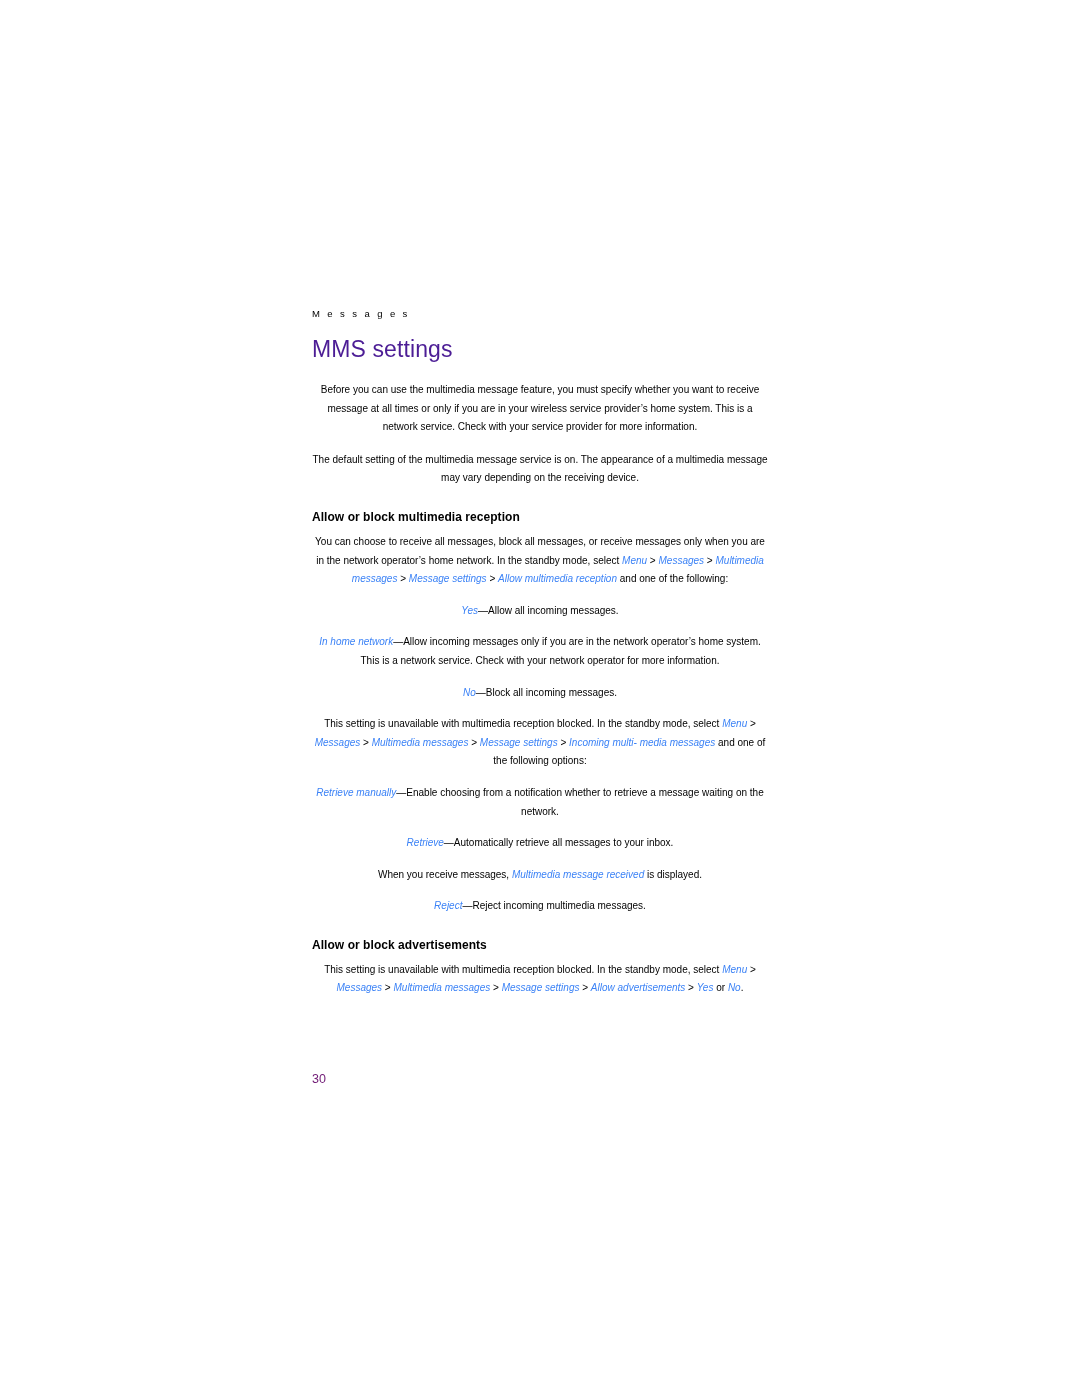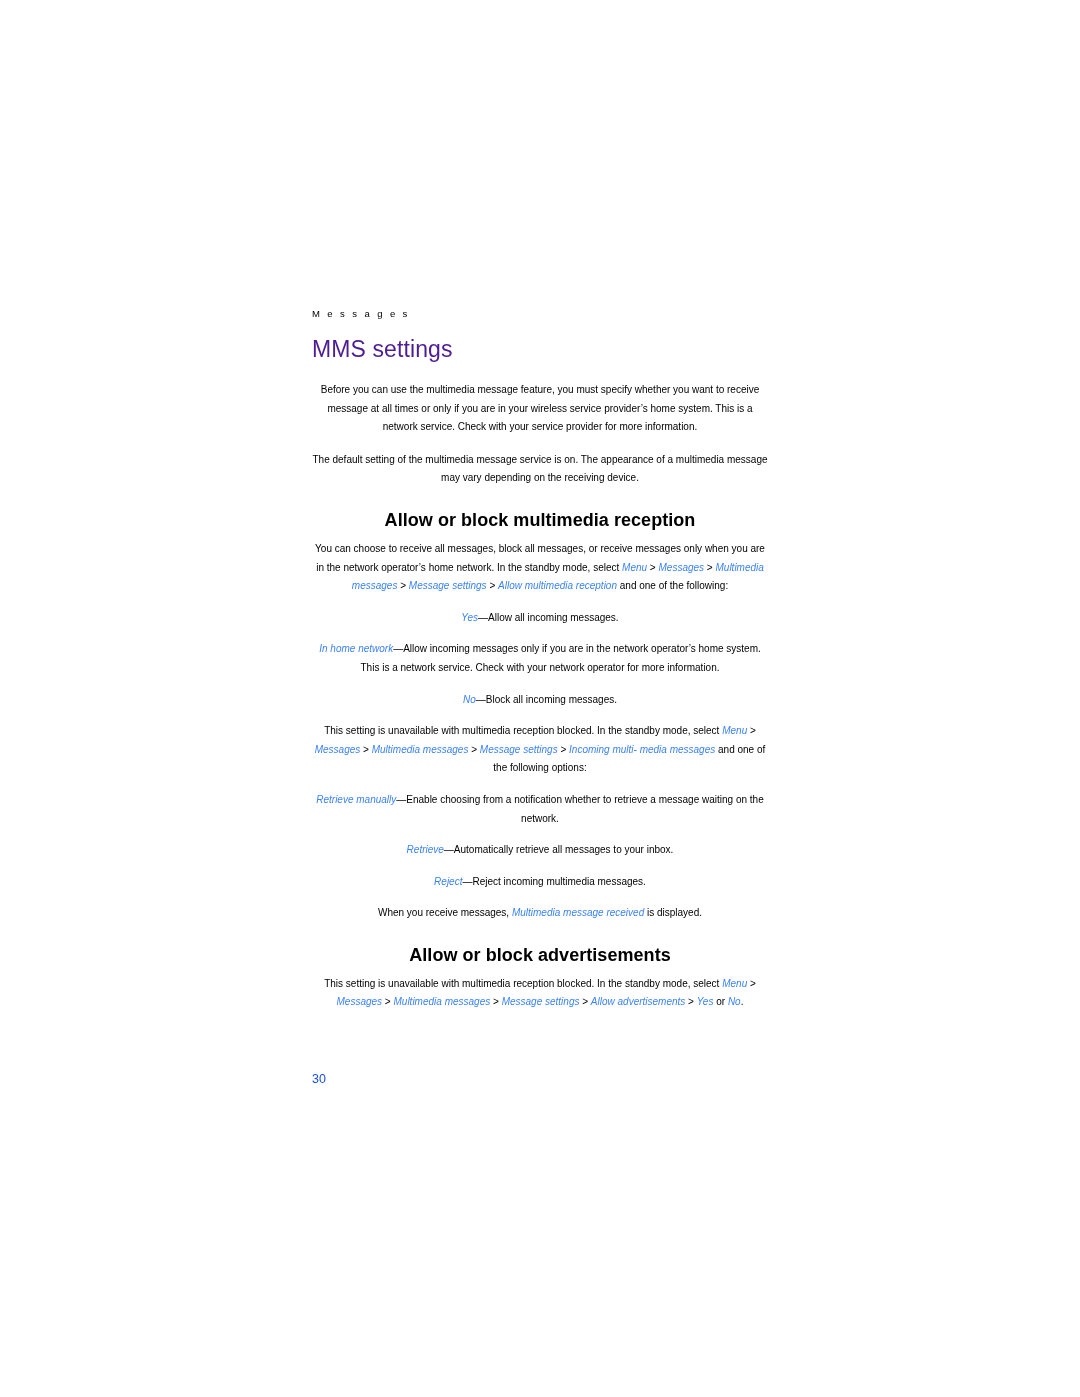--- a/index.html
+++ b/index.html
@@ -35,47 +35,46 @@
     font-weight: normal;
   }
   h1.chapter-title {
     font-size: 23px;
     font-weight: normal;
     color: #4c1d95;
     margin: 0 0 18px 0;
     letter-spacing: 0.1px;
   }
   h2.section-title {
-    font-size: 18px;
+    font-size: 12px;
     font-weight: bold;
     color: #000000;
     margin: 22px 0 9px 0;
     letter-spacing: 0.05px;
-    text-align: center;
   }
   p.body-text {
     font-size: 10px;
     line-height: 18.6px;
     margin: 0 0 14px 0;
     color: #000000;
     text-align: center;
   }
   p.tight {
     margin-bottom: 13px;
   }
   .ui {
     color: #3b82f6;
     font-style: italic;
   }
   .folio {
     position: absolute;
     left: 312px;
     top: 1072px;
     font-size: 12.5px;
-    color: #1d4ed8;
+    color: #701a75;
   }
 </style>
 </head>
 <body>
 
 <div class="page">
 
   <div class="content">
 
     <div class="running-head">M e s s a g e s</div>
@@ -95,23 +94,23 @@
 
     <p class="body-text tight"><span class="ui">No</span><span>—Block all incoming messages.</span></p>
 
 
     <p class="body-text tight"><span>This setting is unavailable with multimedia reception blocked. In the standby mode, select </span><span class="ui">Menu</span><span> &gt; </span><span class="ui">Messages</span><span> &gt; </span><span class="ui">Multimedia messages</span><span> &gt; </span><span class="ui">Message settings</span><span> &gt; </span><span class="ui">Incoming multi- media messages</span><span> and one of the following options:</span></p>
 
     <p class="body-text tight"><span class="ui">Retrieve manually</span><span>—Enable choosing from a notification whether to retrieve a message waiting on the network.</span></p>
 
     <p class="body-text tight"><span class="ui">Retrieve</span><span>—Automatically retrieve all messages to your inbox.</span></p>
 
+    <p class="body-text tight"><span>When you receive messages, </span><span class="ui">Multimedia message received</span><span> is displayed.</span></p>
+
     <p class="body-text tight"><span class="ui">Reject</span><span>—Reject incoming multimedia messages.</span></p>
-
-    <p class="body-text tight"><span>When you receive messages, </span><span class="ui">Multimedia message received</span><span> is displayed.</span></p>
 
     <h2 class="section-title">Allow or block advertisements</h2>
 
     <p class="body-text tight"><span>This setting is unavailable with multimedia reception blocked. In the standby mode, select </span><span class="ui">Menu</span><span> &gt; </span><span class="ui">Messages</span><span> &gt; </span><span class="ui">Multimedia messages</span><span> &gt; </span><span class="ui">Message settings</span><span> &gt; </span><span class="ui">Allow advertisements</span><span> &gt; </span><span class="ui">Yes</span><span> or </span><span class="ui">No</span><span>.</span></p>
 
   </div>
 
   <div class="folio">30</div>
 
 </div>

